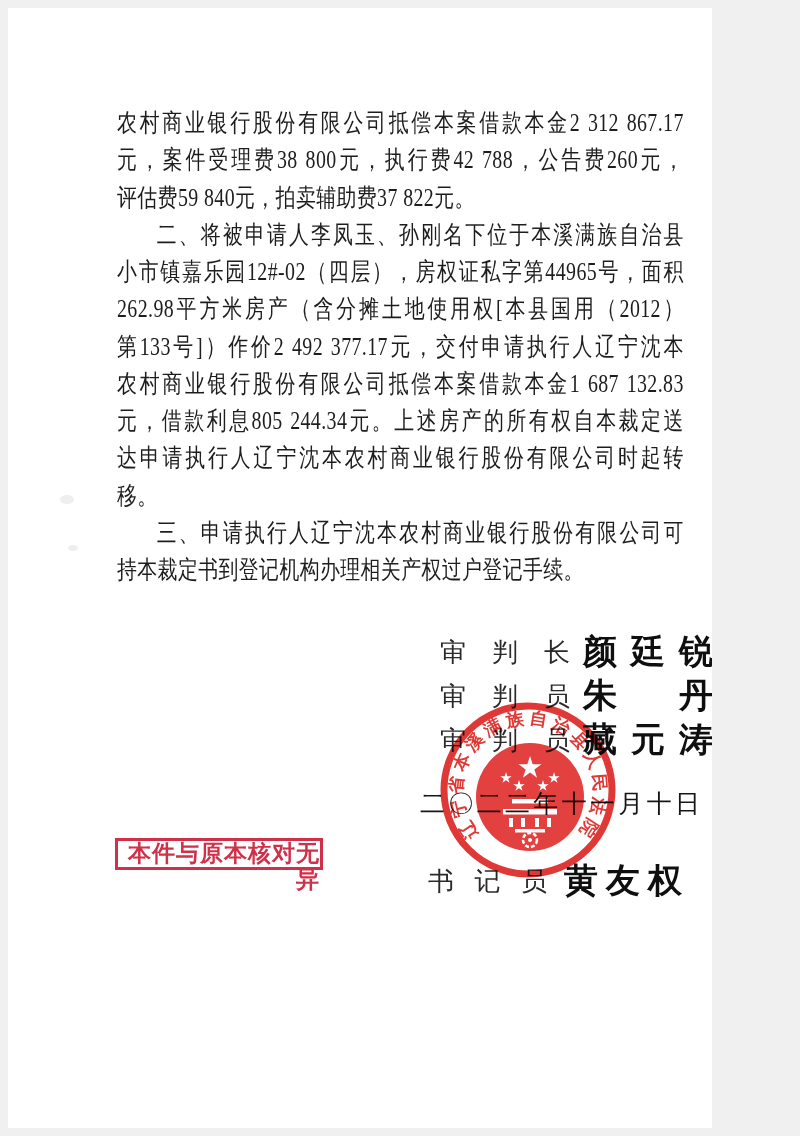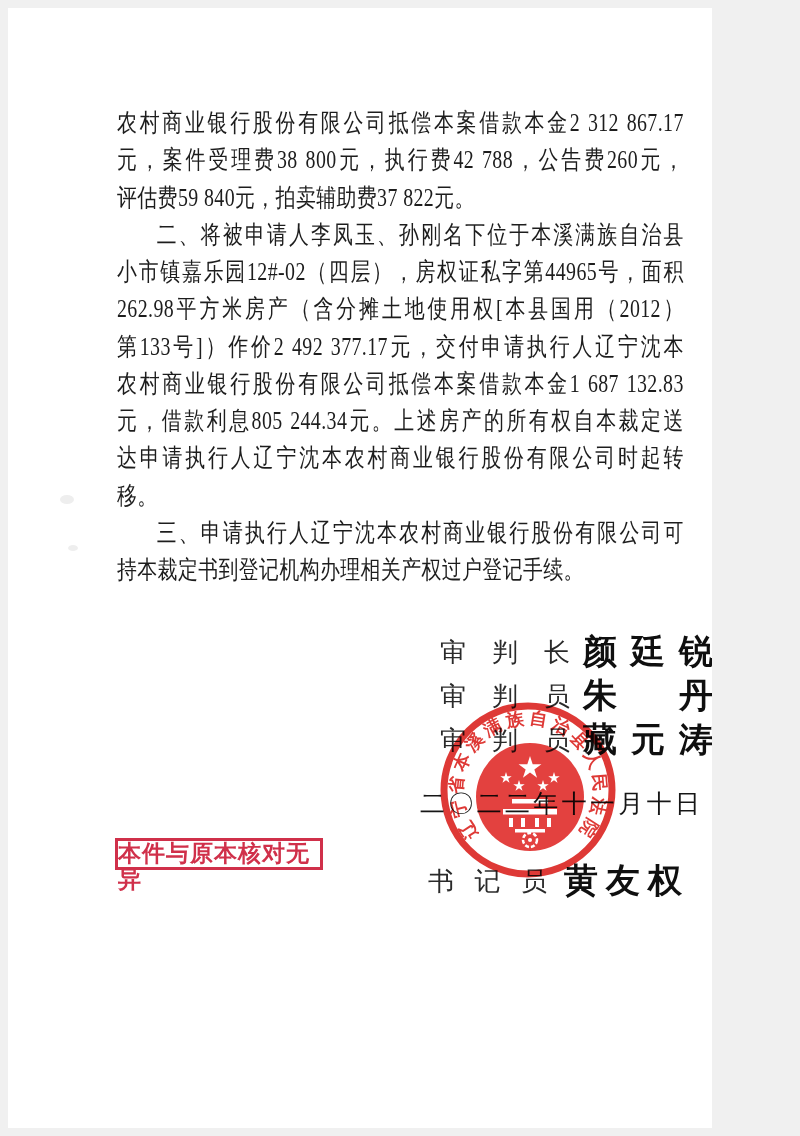--- a/index.html
+++ b/index.html
@@ -55,21 +55,21 @@
     text-align:justify; text-align-last:justify;
     color:#161616; z-index:1;
   }
   
   .verify-stamp {
     position:absolute; left:107px; top:830px;
     width:208px; height:32px;
     border:3px solid #d0304a;
     color:#d0304a;
     font-size:23px; font-weight:bold;
-    line-height:26px; text-align:left;
+    line-height:26px; text-align:right;
     letter-spacing:1px;
     z-index:2;
   }
   
   .seal {
     position:absolute; left:410px; top:672px;
     width:220px; height:220px;
     mix-blend-mode:multiply;
     opacity:0.93;
     z-index:5;

